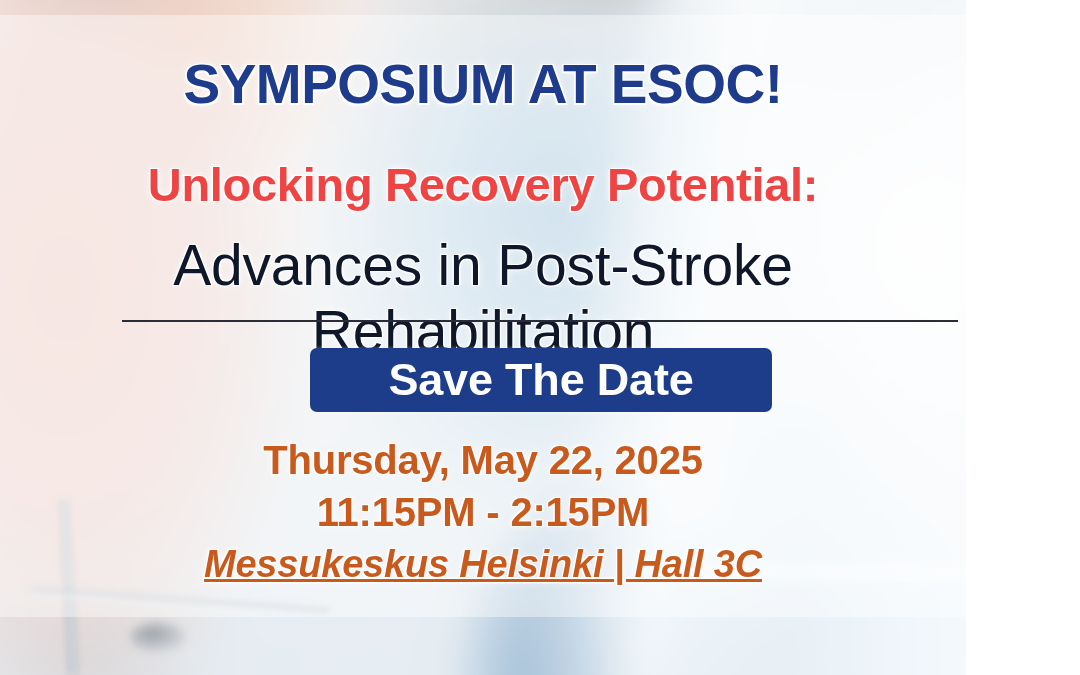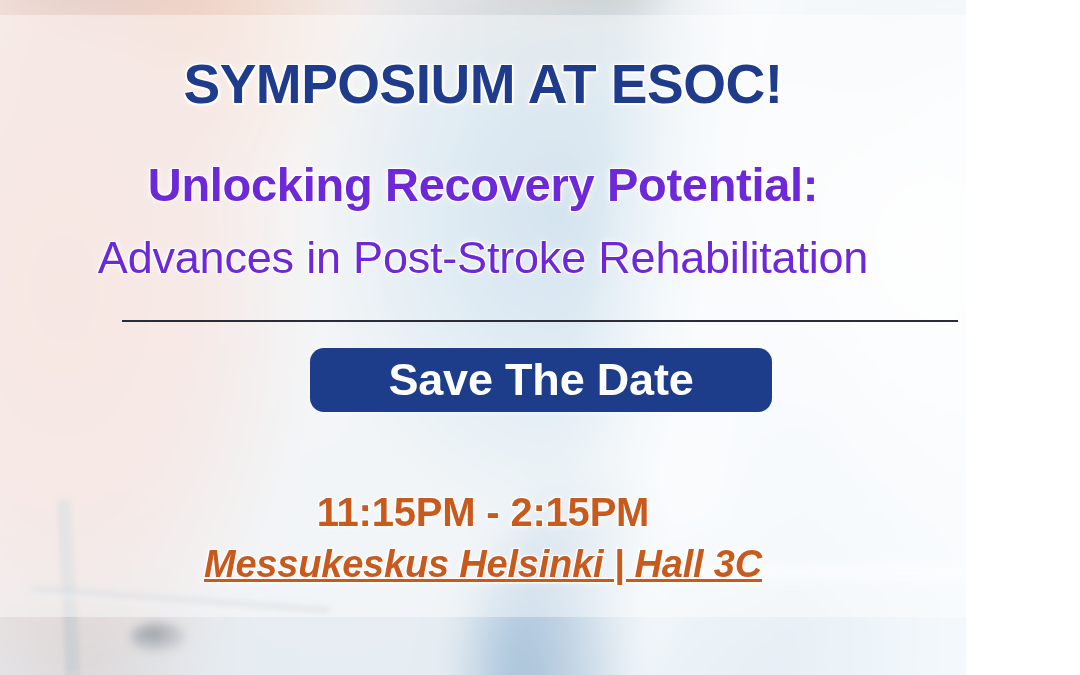--- a/index.html
+++ b/index.html
@@ -151,38 +151,38 @@
   }
 
   .subtitle-1 {
     position: absolute;
     top: 157px;
     left: 0;
     right: 0;
     font-size: 47px;
     font-weight: bold;
     letter-spacing: -0.3px;
-    color: #6d28d9;
+    color: #ef4444;
     text-shadow:
       -1.3px -1.3px 0 rgba(255,255,255,0.95),
        1.3px -1.3px 0 rgba(255,255,255,0.95),
       -1.3px  1.3px 0 rgba(255,255,255,0.95),
        1.3px  1.3px 0 rgba(255,255,255,0.95),
        0 0 9px rgba(255,255,255,0.8);
   }
 
   .subtitle-2 {
     position: absolute;
     top: 232px;
     left: 0;
     right: 0;
-    font-size: 45px;
+    font-size: 57px;
     font-weight: normal;
     letter-spacing: -0.2px;
-    color: #6d28d9;
+    color: #0f172a;
     text-shadow:
       -1.2px -1.2px 0 rgba(255,255,255,0.9),
        1.2px -1.2px 0 rgba(255,255,255,0.9),
       -1.2px  1.2px 0 rgba(255,255,255,0.9),
        1.2px  1.2px 0 rgba(255,255,255,0.9),
        0 0 8px rgba(255,255,255,0.8);
   }
 
   .divider {
     position: absolute;
@@ -193,21 +193,21 @@
     background: #2c2c38;
   }
 
   .badge {
     position: absolute;
     left: 310px;
     top: 348px;
     width: 462px;
     height: 64px;
     background: #1d3c8a;
-    border-radius: 14px;
+    border-radius: 7px;
     box-shadow: 0 1px 4px rgba(255,255,255,0.55);
   }
   .badge-label {
     position: absolute;
     left: 0;
     right: 0;
     top: 6px;
     font-size: 45px;
     font-weight: bold;
     color: #fdfdfd;
@@ -254,19 +254,20 @@
     <div class="subtitle-1">Unlocking Recovery Potential:</div>
 
     <div class="subtitle-2">Advances in Post-Stroke Rehabilitation</div>
 
     <div class="divider"></div>
 
     <div class="badge">
       <div class="badge-label">Save The Date</div>
     </div>
 
+    <div class="date-line date-day">Thursday, May 22, 2025</div>
 
     <div class="date-line date-time">11:15PM - 2:15PM</div>
 
     <div class="date-line date-venue">Messukeskus Helsinki | Hall 3C</div>
 
   </div>
 </div>
 
 </body></html>

